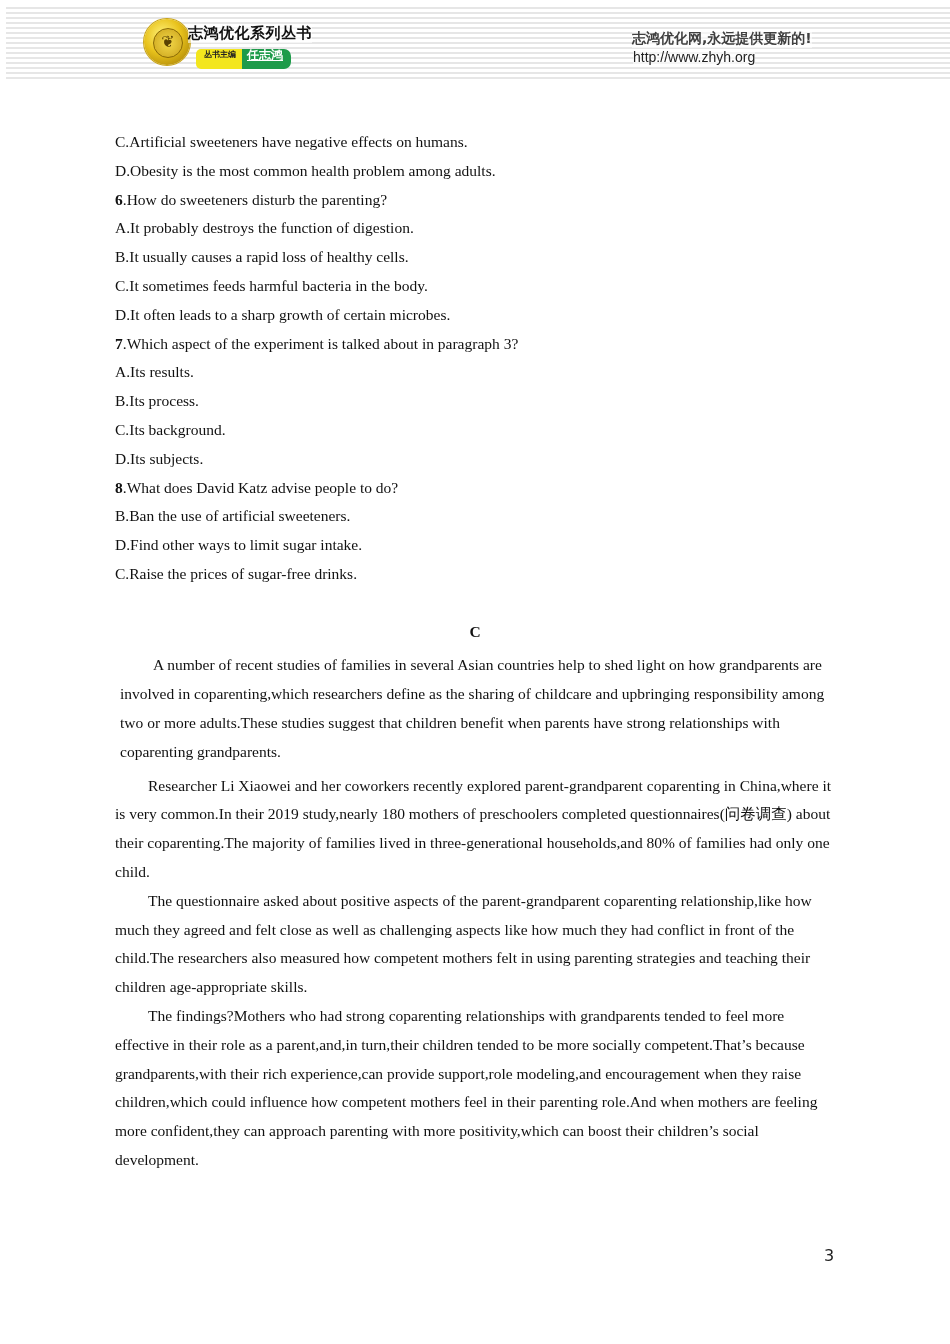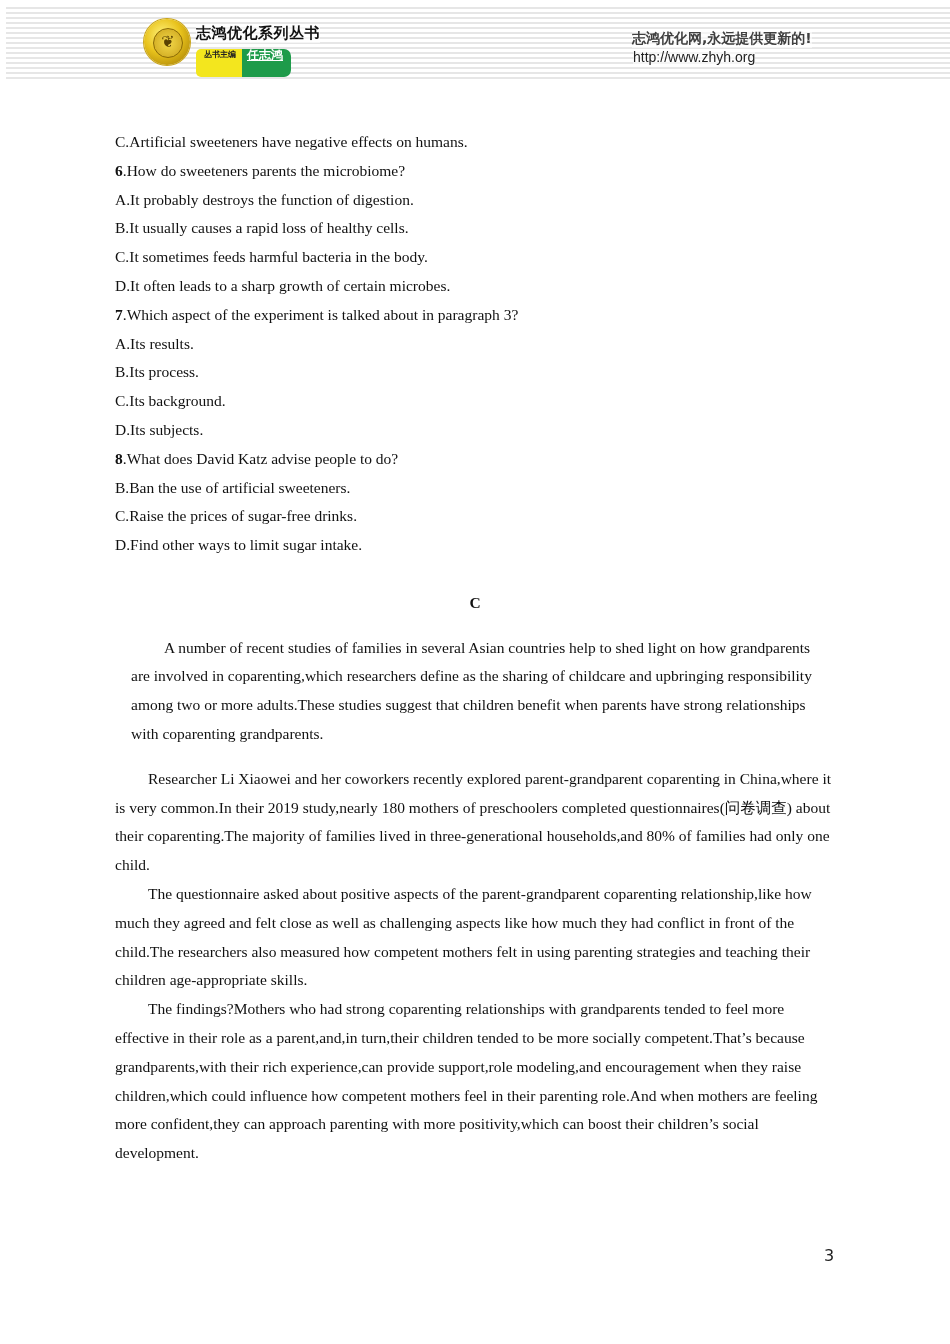--- a/index.html
+++ b/index.html
@@ -7,23 +7,23 @@
          font-family: "Liberation Serif", serif; color: #111; }
   .header { position: absolute; left: 6px; top: 4px; width: 944px; height: 76px;
     background: repeating-linear-gradient(to bottom, #ffffff 0px, #ffffff 3px, #e6e6e6 3px, #e6e6e6 5px); }
   .logo-coin { position: absolute; left: 144px; top: 19px; width: 46px; height: 46px; border-radius: 50%;
     background: radial-gradient(circle at 40% 35%, #fff27a 0%, #e8c21c 45%, #b8910a 80%, #8a6a05 100%);
     box-shadow: 0 0 0 1px #c9a417; }
   .logo-coin .inner { position: absolute; left: 9px; top: 9px; width: 28px; height: 28px; border-radius: 50%;
     border: 1px solid #8a6a05; background: radial-gradient(circle, #f3d84a, #caa21a); }
   .logo-coin .glyph { position: absolute; left: 0; top: 3px; width: 28px; text-align: center;
     font-size: 16px; color: #5a4203; font-family: "DejaVu Sans", sans-serif; }
-  .series-title { position: absolute; left: 196px; top: 24px; font-size: 15px; font-weight: bold;
+  .series-title { position: absolute; left: 188px; top: 24px; font-size: 15px; font-weight: bold;
     font-family: "DejaVu Sans", sans-serif; color: #111; letter-spacing: 0.5px; background: rgba(255,255,255,0.6); }
-  .editor-pill { position: absolute; left: 196px; top: 49px; height: 28px; display: flex; border-radius: 5px; overflow: hidden; }
+  .editor-pill { position: absolute; left: 196px; top: 49px; height: 20px; display: flex; border-radius: 5px; overflow: hidden; }
   .editor-pill .a { background: #f3e61e; color: #222; font-size: 8px; font-weight: bold; padding: 0 6px 0 8px; line-height: 12px;
     font-family: "DejaVu Sans", sans-serif; }
   .editor-pill .b { background: #1e9b4a; color: #fff; font-size: 12px; font-weight: bold; padding: 0 8px 0 5px; line-height: 12px;
     font-family: "DejaVu Sans", sans-serif; border-radius: 0 7px 7px 0; text-decoration: underline; }
   .slogan { position: absolute; left: 632px; top: 30px; font-size: 14px; font-weight: bold;
     font-family: "DejaVu Sans", sans-serif; color: #404040; background: rgba(255,255,255,0.6); }
   .site-url { position: absolute; left: 633px; top: 49px; font-size: 14px;
     font-family: "Liberation Sans", sans-serif; color: #222; background: rgba(255,255,255,0.6); text-align: center; }
 
   .content { position: absolute; left: 115px; top: 128px; width: 720px; font-size: 15.5px; line-height: 28.8px; }
@@ -47,38 +47,39 @@
 <div class="editor-pill">
   <span class="a">丛书主编</span>
   <span class="b">任志鸿</span>
 </div>
 <div class="slogan">志鸿优化网,永远提供更新的!</div>
 <div class="site-url">http://www.zhyh.org</div>
 
 <div class="content">
 
   <div class="line">C.Artificial sweeteners have negative effects on humans.</div>
+  <div class="line">D.Obesity is the most common health problem among adults.</div>
 
-  <div class="line"><span class="qnum">6</span><span>.How do sweeteners parents the microbiome?</span></div>
+  <div class="line"><span class="qnum">6</span><span>.How do sweeteners disturb the parenting?</span></div>
   <div class="line">A.It probably destroys the function of digestion.</div>
   <div class="line">B.It usually causes a rapid loss of healthy cells.</div>
   <div class="line">C.It sometimes feeds harmful bacteria in the body.</div>
   <div class="line">D.It often leads to a sharp growth of certain microbes.</div>
 
   <div class="line"><span class="qnum">7</span><span>.Which aspect of the experiment is talked about in paragraph 3?</span></div>
   <div class="line">A.Its results.</div>
   <div class="line">B.Its process.</div>
   <div class="line">C.Its background.</div>
   <div class="line">D.Its subjects.</div>
 
   <div class="line"><span class="qnum">8</span><span>.What does David Katz advise people to do?</span></div>
   <div class="line">B.Ban the use of artificial sweeteners.</div>
+  <div class="line">D.Find other ways to limit sugar intake.</div>
   <div class="line">C.Raise the prices of sugar-free drinks.</div>
-  <div class="line">D.Find other ways to limit sugar intake.</div>
 
   <div class="section-title">C</div>
-  <p class="para" style="margin:16px">A number of recent studies of families in several Asian countries help to shed light on how grandparents are involved in coparenting,which researchers define as the sharing of childcare and upbringing responsibility among two or more adults.These studies suggest that children benefit when parents have strong relationships with coparenting grandparents.</p>
+  <p class="para" style="margin:5px">A number of recent studies of families in several Asian countries help to shed light on how grandparents are involved in coparenting,which researchers define as the sharing of childcare and upbringing responsibility among two or more adults.These studies suggest that children benefit when parents have strong relationships with coparenting grandparents.</p>
   <p class="para" style="margin:0">Researcher Li Xiaowei and her coworkers recently explored parent-grandparent coparenting in China,where it is very common.In their 2019 study,nearly 180 mothers of preschoolers completed questionnaires(问卷调查) about their coparenting.The majority of families lived in three-generational households,and 80% of families had only one child.</p>
   <p class="para" style="margin:0">The questionnaire asked about positive aspects of the parent-grandparent coparenting relationship,like how much they agreed and felt close as well as challenging aspects like how much they had conflict in front of the child.The researchers also measured how competent mothers felt in using parenting strategies and teaching their children age-appropriate skills.</p>
   <p class="para" style="margin:0">The findings?Mothers who had strong coparenting relationships with grandparents tended to feel more effective in their role as a parent,and,in turn,their children tended to be more socially competent.That’s because grandparents,with their rich experience,can provide support,role modeling,and encouragement when they raise children,which could influence how competent mothers feel in their parenting role.And when mothers are feeling more confident,they can approach parenting with more positivity,which can boost their children’s social development.</p>
 </div>
 
 <div class="page-num">3</div>
 
 </body></html>

